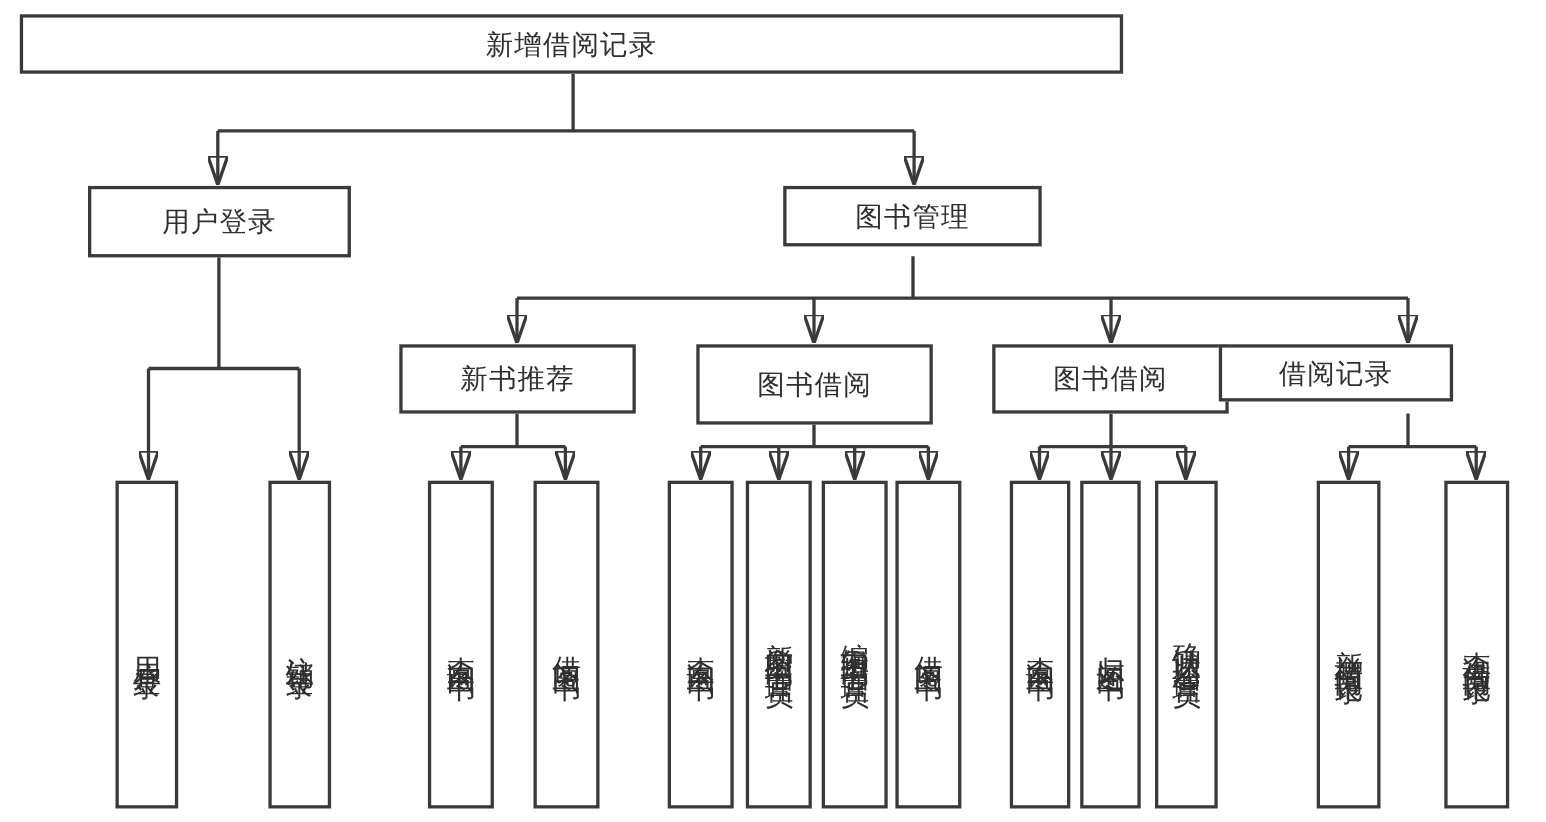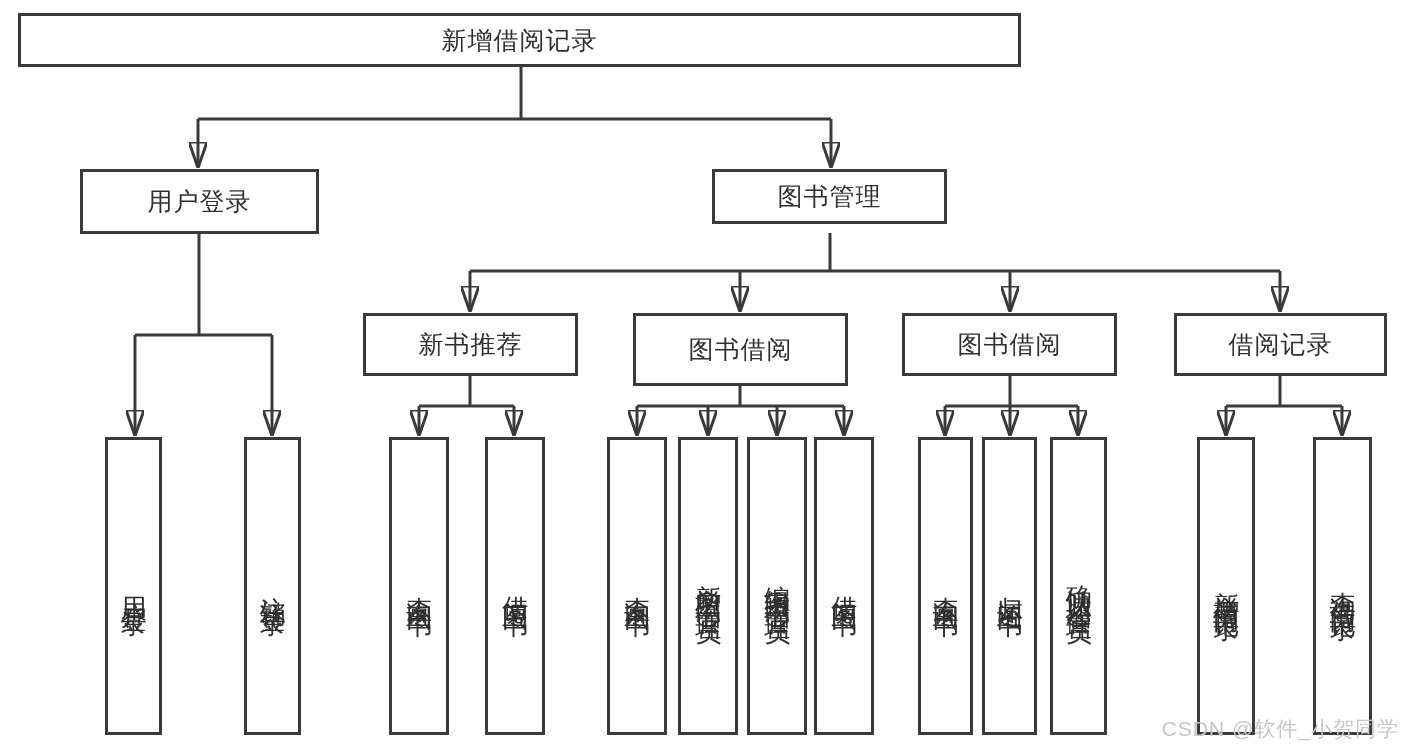--- a/index.html
+++ b/index.html
@@ -106,21 +106,21 @@
 
   <div class="box hbox" style="left:363px;top:313px;width:215px;height:63px">
     <span>新书推荐</span>
   </div>
   <div class="box hbox" style="left:633px;top:313px;width:215px;height:73px">
     <span>图书借阅</span>
   </div>
   <div class="box hbox" style="left:902px;top:313px;width:215px;height:63px">
     <span>图书借阅</span>
   </div>
-  <div class="box hbox" style="left:1174px;top:313px;width:213px;height:63px">
+  <div class="box hbox" style="left:1108px;top:313px;width:213px;height:52px">
     <span>借阅记录</span>
   </div>
 
   <div class="box leaf" style="left:105px;top:437px;width:57px;height:298px">
     <span class="vtext">用户登录</span>
   </div>
   <div class="box leaf" style="left:244px;top:437px;width:57px;height:298px">
     <span class="vtext">注销登录</span>
   </div>
 
@@ -154,15 +154,14 @@
     <span class="vtext">确认归还（管理员）</span>
   </div>
 
   <div class="box leaf" style="left:1197px;top:437px;width:58px;height:298px">
     <span class="vtext">新增借阅记录</span>
   </div>
   <div class="box leaf" style="left:1313px;top:437px;width:59px;height:298px">
     <span class="vtext">查询借阅记录</span>
   </div>
 
-  <div class="watermark">CSDN @软件_小贺同学</div>
 
 </div>
 
 </body></html>

